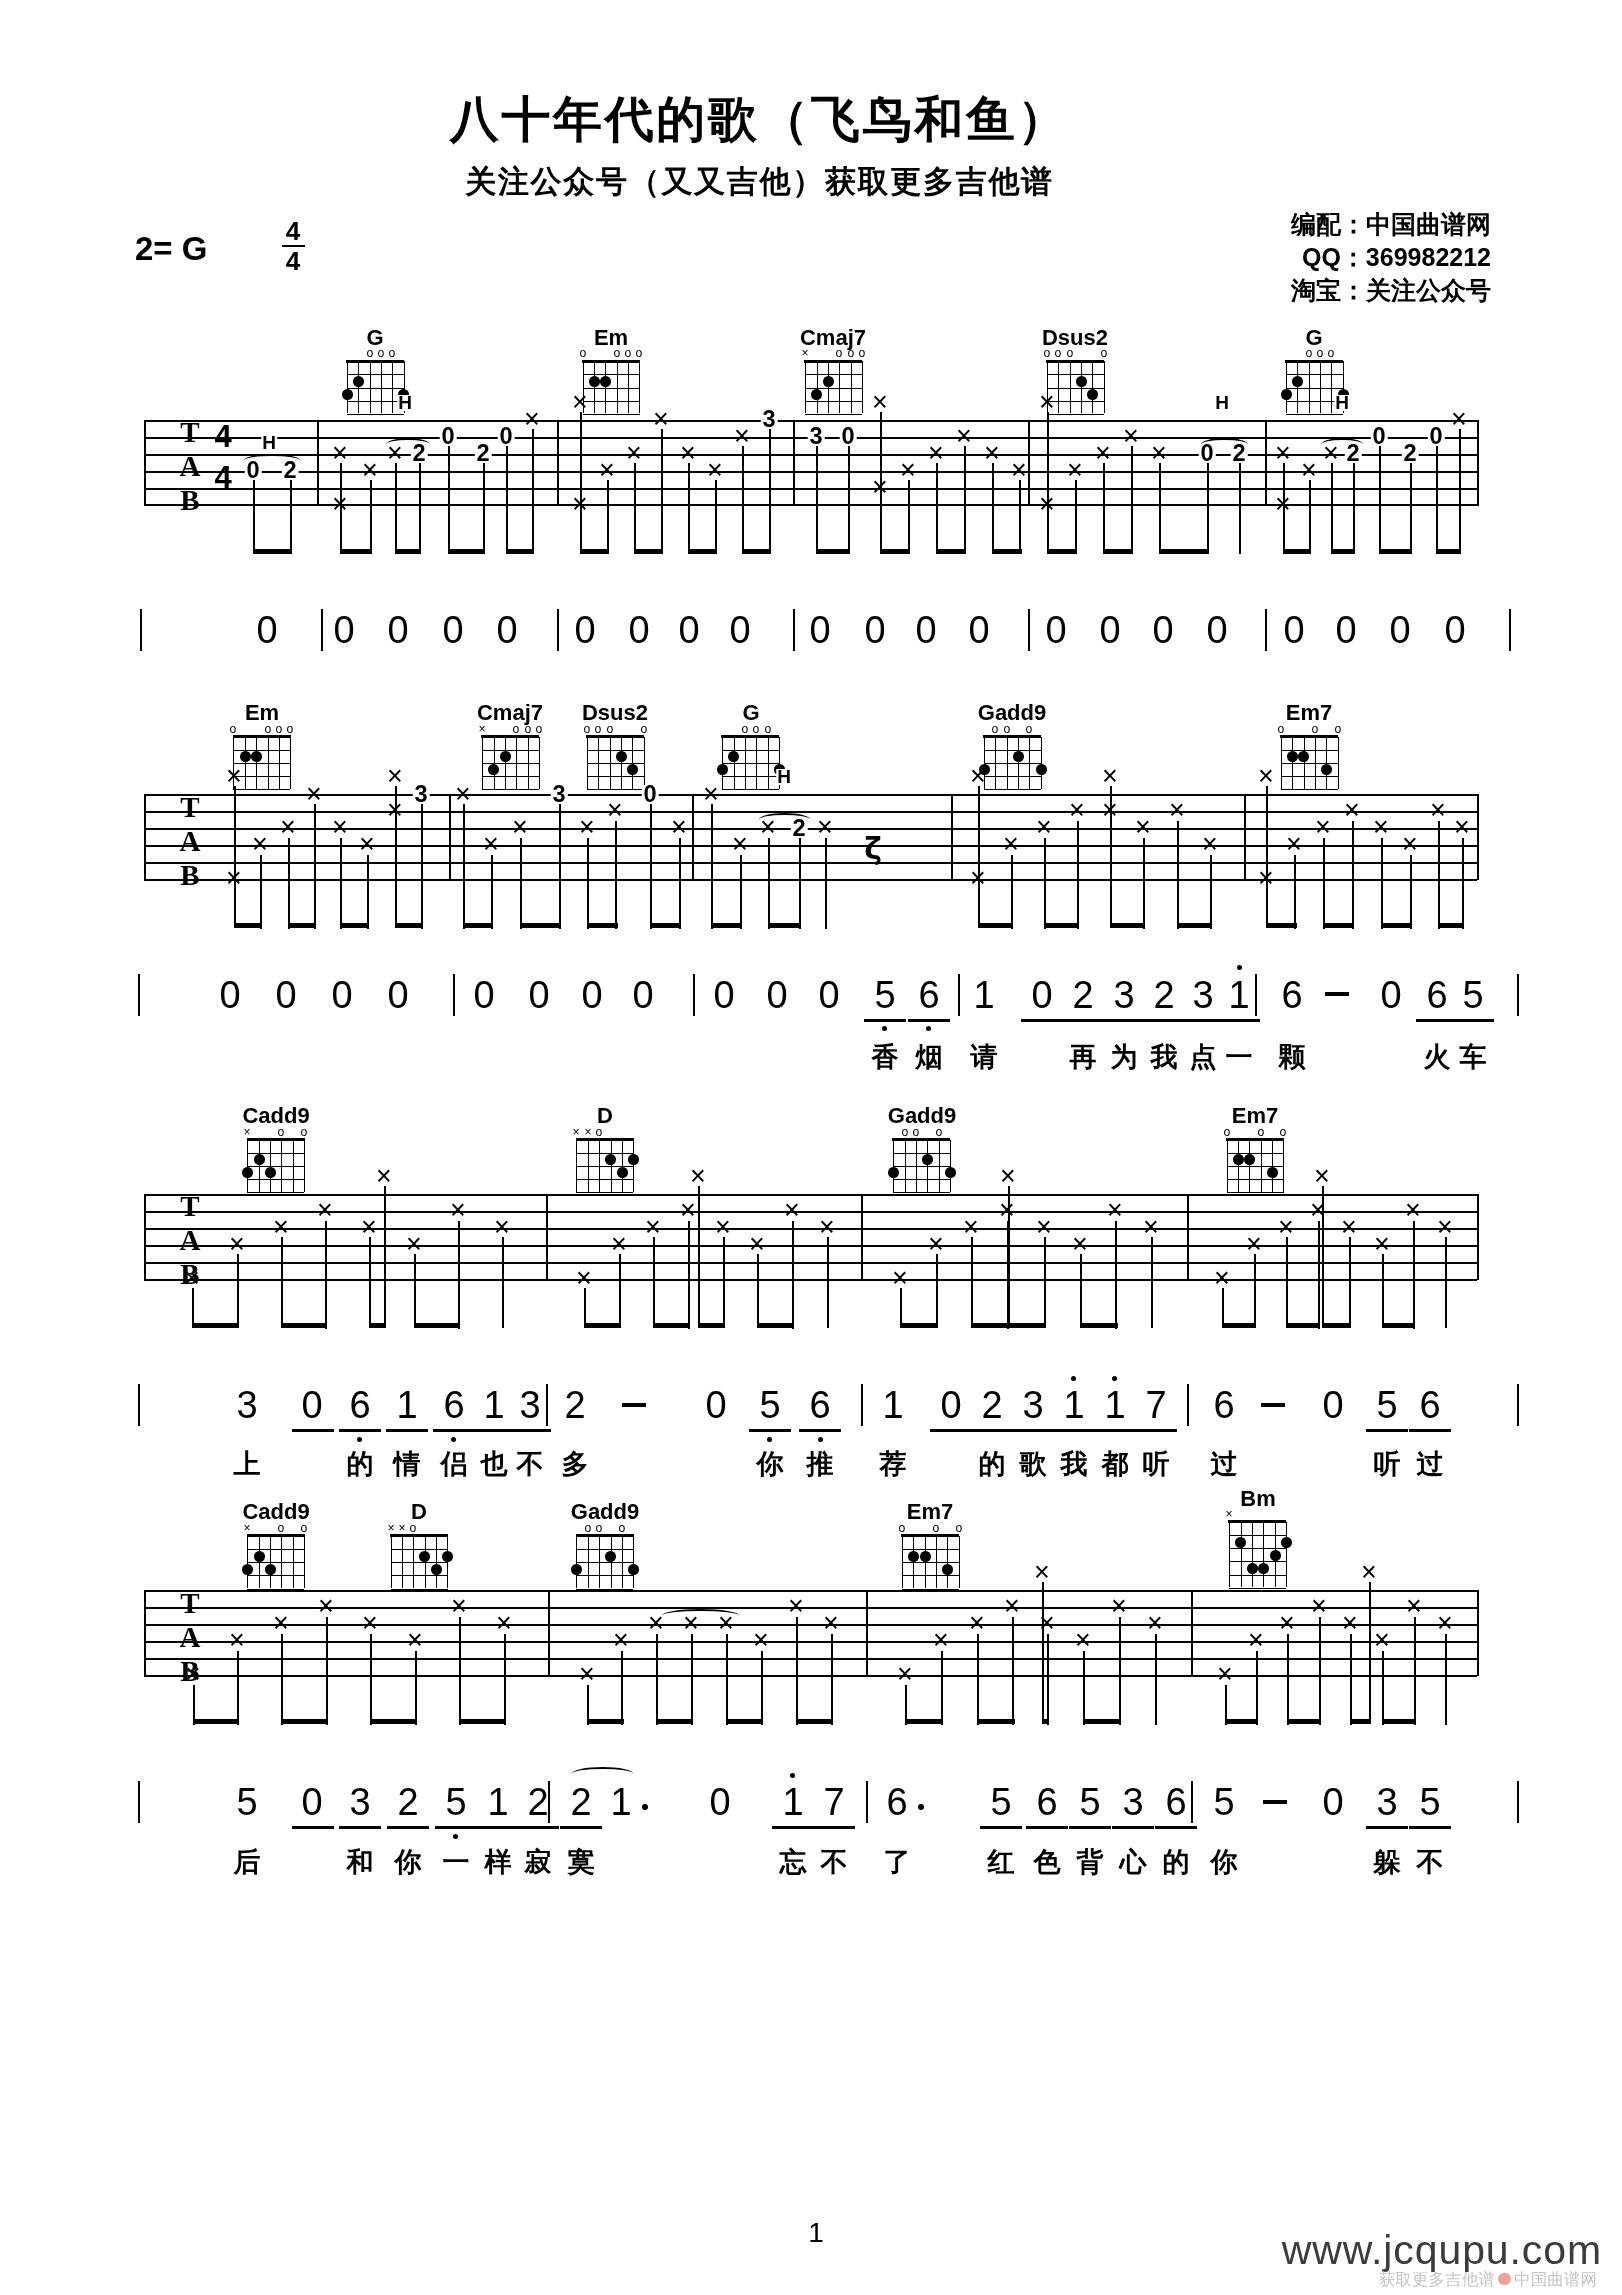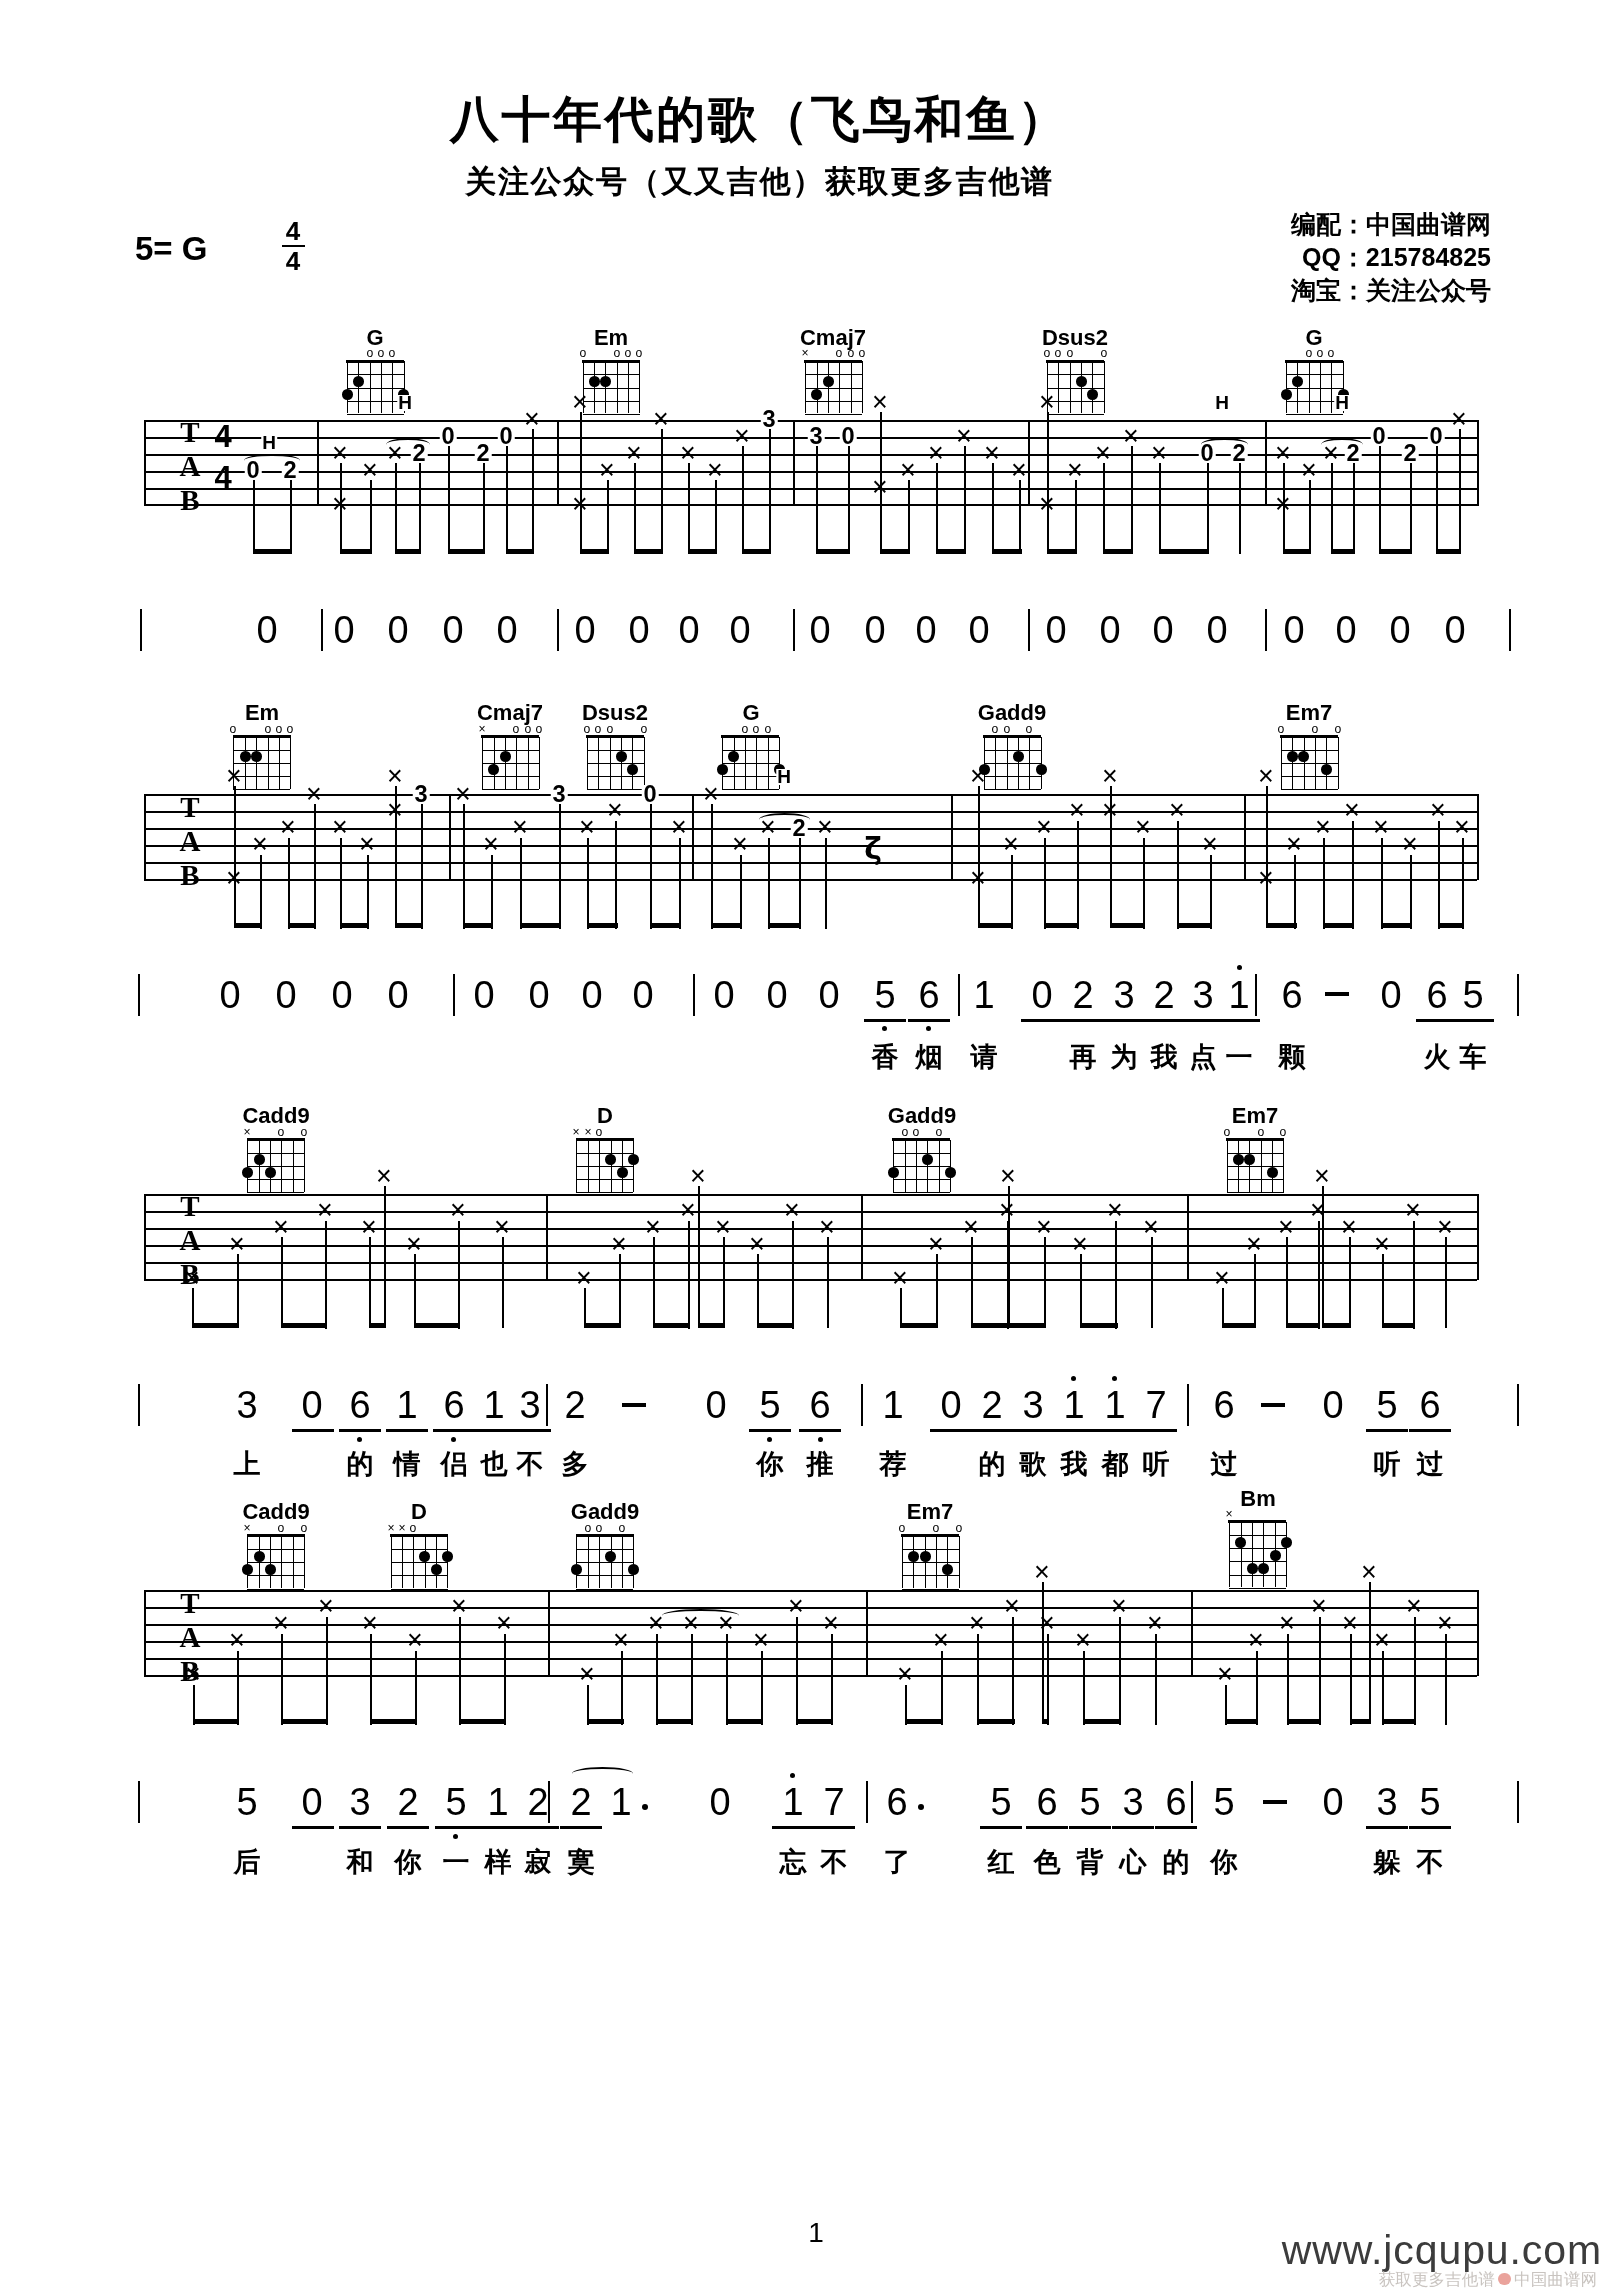--- a/index.html
+++ b/index.html
@@ -41,29 +41,29 @@
   .chl{height:1.3px;background:#000;}
   .cnut{height:2.6px;background:#000;}
   .cdot{width:10.5px;height:10.5px;border-radius:50%;background:#000;}
 </style>
 </head>
 <body>
 
 <div class="page">
   <div class="abs title">八十年代的歌（飞鸟和鱼）</div>
   <div class="abs subtitle">关注公众号（又又吉他）获取更多吉他谱</div>
-  <div class="abs keysig">5= G</div>
+  <div class="abs keysig">2= G</div>
   <div class="abs meter">
     <div class="mt">4</div>
     <div class="mbar"></div>
     <div class="mb">4</div>
   </div>
   <div class="abs credits">
     <div>编配：中国曲谱网</div>
-    <div>QQ：215784825</div>
+    <div>QQ：369982212</div>
     <div>淘宝：关注公众号</div>
   </div>
 
   <div id="score" class="abs" style="left:0;top:0;width:1623px;height:2295px;">
       <div class="abs clabel" style="left: 314px; top: 325px; width: 122px;">G</div>
       <div class="abs cmark cx" style="left: 392px; top: 348px;">o</div>
       <div class="abs cmark cx" style="left: 381px; top: 348px;">o</div>
       <div class="abs cmark cx" style="left: 370px; top: 348px;">o</div>
       <div class="abs cnut" style="left: 346px; top: 360px; width: 58px;"></div>
       <div class="abs chl" style="left: 347px; top: 374px; width: 57px;"></div>

